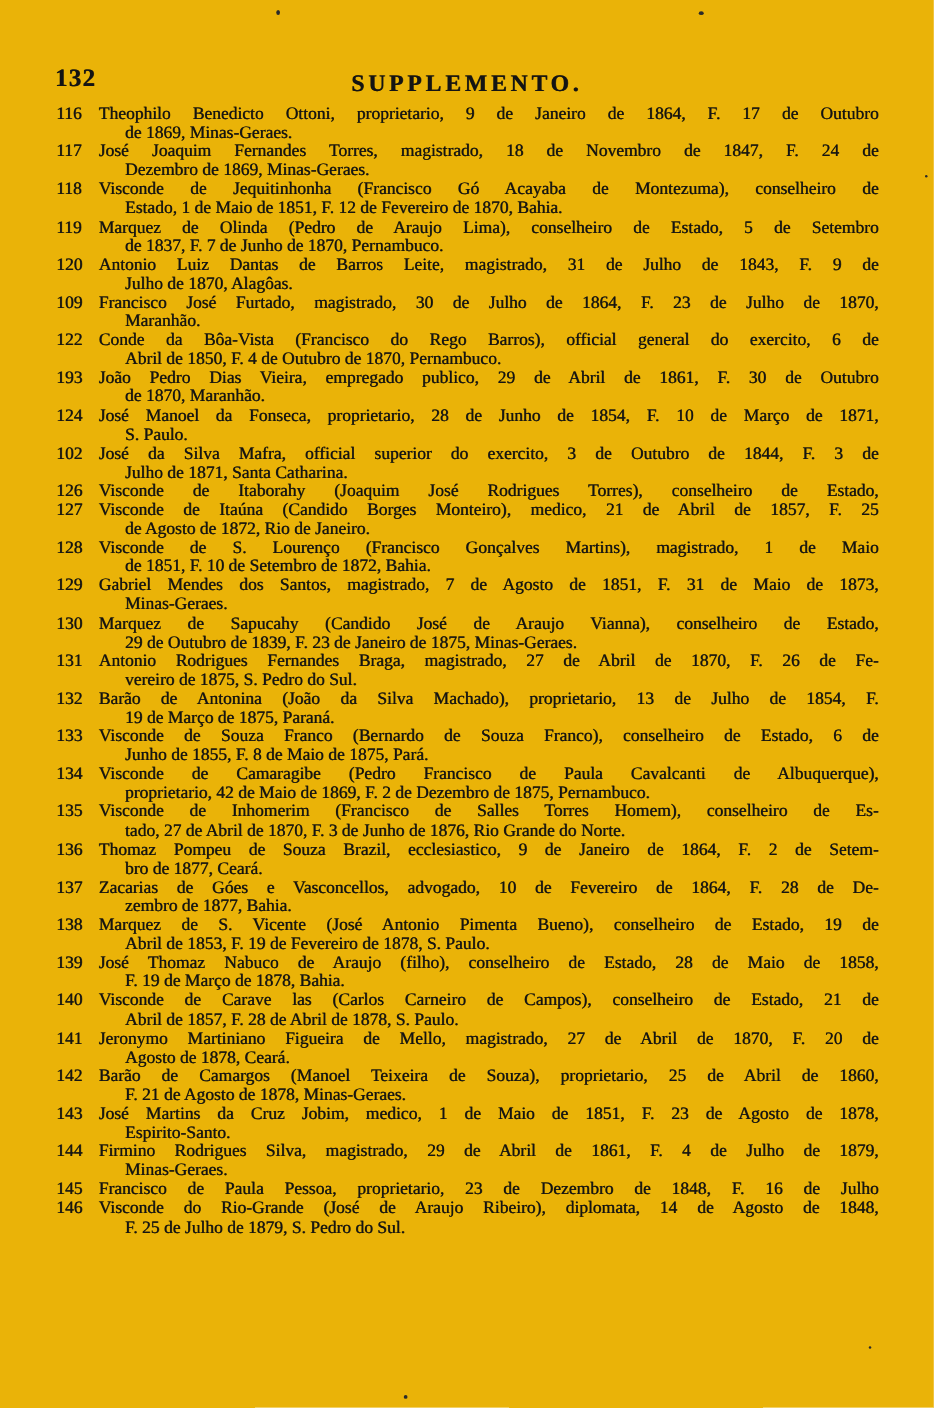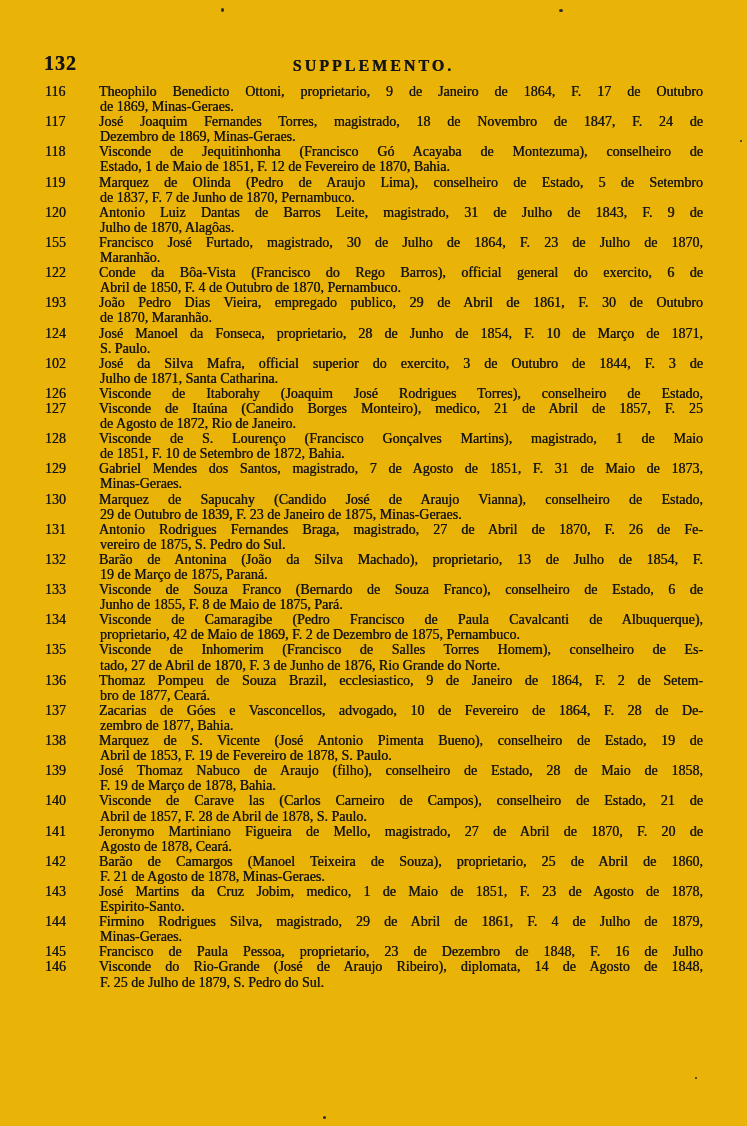--- a/index.html
+++ b/index.html
@@ -31,21 +31,21 @@
     font-size: 20px;
     font-weight: bold;
     letter-spacing: 1px;
   }
   .header-title {
     position: absolute;
     left: 0;
     right: 0;
     top: 57px;
     text-align: center;
-    font-size: 16px;
+    font-size: 19px;
     font-weight: bold;
     letter-spacing: 3px;
   }
   .entries {
     position: absolute;
     left: 45px;
     right: 44px;
     top: 84px;
   }
   .entry {
@@ -58,21 +58,20 @@
     flex: none;
   }
   .body-text {
     flex: 1;
     min-width: 0;
   }
   .l1 {
     display: block;
     text-align: justify;
     text-align-last: justify;
-    margin-left: 20px;
   }
   .l2 {
     display: block;
     padding-left: 21px;
   }
   .speck {
     position: absolute;
     background: #2b2b2b;
     border-radius: 50%;
   }
@@ -121,21 +120,21 @@
 
   <div class="entry">
     <span class="num">120</span>
     <span class="body-text">
       <span class="l1">Antonio Luiz Dantas de Barros Leite, magistrado, 31 de Julho de 1843, F. 9 de</span>
       <span class="l2">Julho de 1870, Alagôas.</span>
     </span>
   </div>
 
   <div class="entry">
-    <span class="num">155</span>
+    <span class="num">109</span>
     <span class="body-text">
       <span class="l1">Francisco José Furtado, magistrado, 30 de Julho de 1864, F. 23 de Julho de 1870,</span>
       <span class="l2">Maranhão.</span>
     </span>
   </div>
 
   <div class="entry">
     <span class="num">122</span>
     <span class="body-text">
       <span class="l1">Conde da Bôa-Vista (Francisco do Rego Barros), official general do exercito, 6 de</span>

